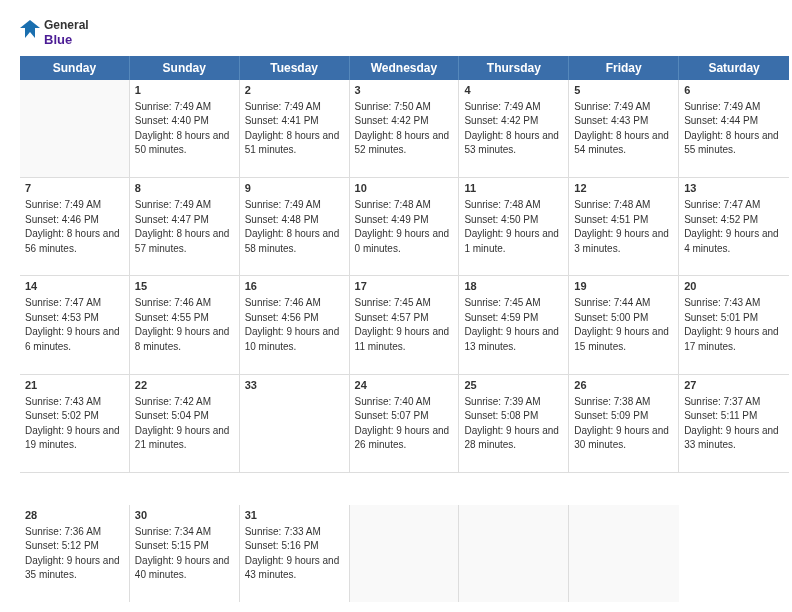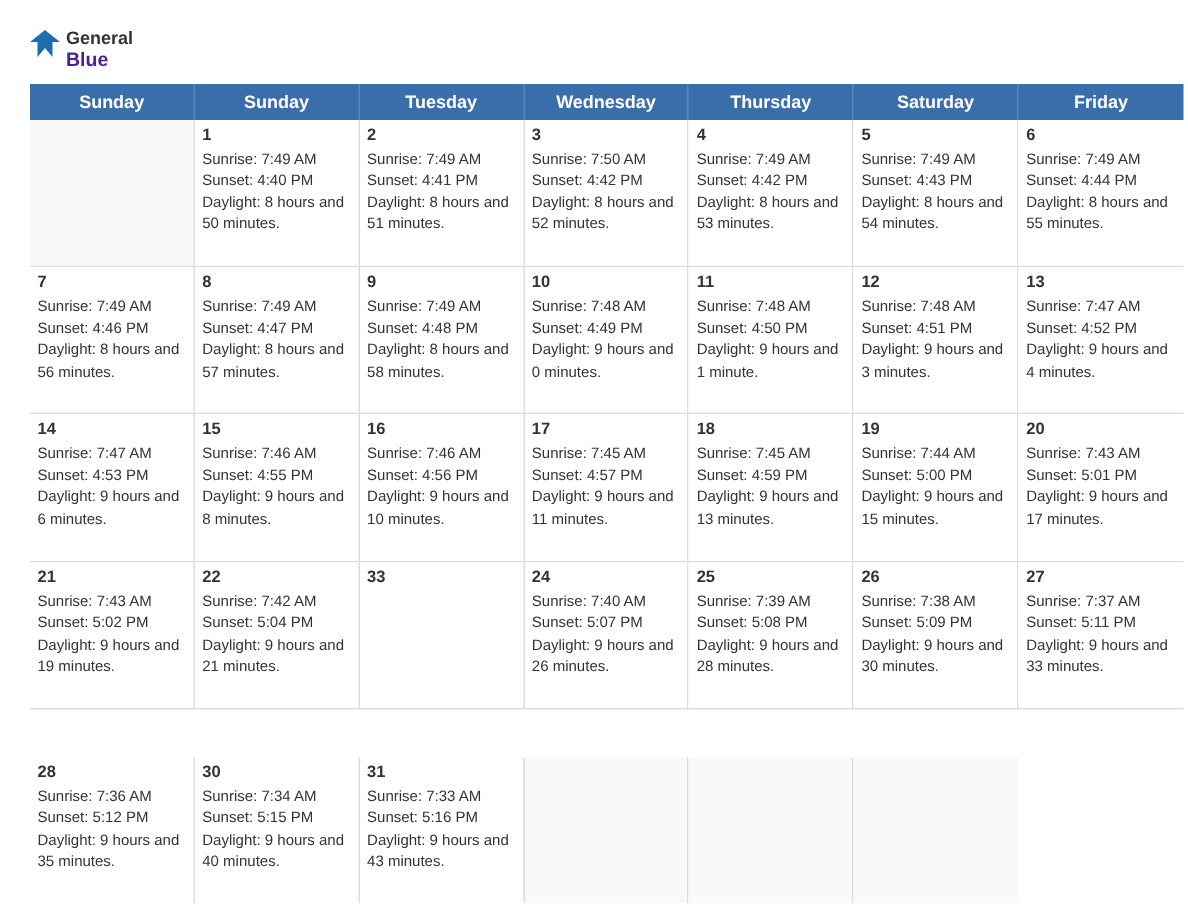--- a/index.html
+++ b/index.html
@@ -116,22 +116,22 @@
     </div>
   </div>
 
   <div class="calendar">
     <div class="cal-header" id="cal-header-row">
         <div class="cal-header-cell">Sunday</div>
         <div class="cal-header-cell">Sunday</div>
         <div class="cal-header-cell">Tuesday</div>
         <div class="cal-header-cell">Wednesday</div>
         <div class="cal-header-cell">Thursday</div>
+        <div class="cal-header-cell">Friday</div>
         <div class="cal-header-cell">Saturday</div>
-        <div class="cal-header-cell">Friday</div>
       </div>
     <div class="cal-body" id="cal-body">
         <div class="cal-row">
           <div class="cal-cell empty"></div>
           <div class="cal-cell">
             <span class="day-num">1</span>
             <div class="sun-info">Sunrise: 7:49 AM<br>Sunset: 4:40 PM<br>Daylight: 8 hours and 50 minutes.</div>
           </div>
           <div class="cal-cell">
             <span class="day-num">2</span>

